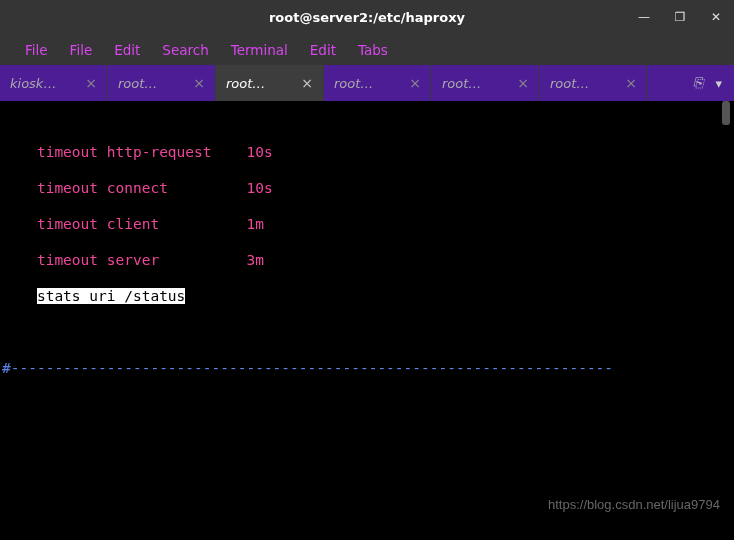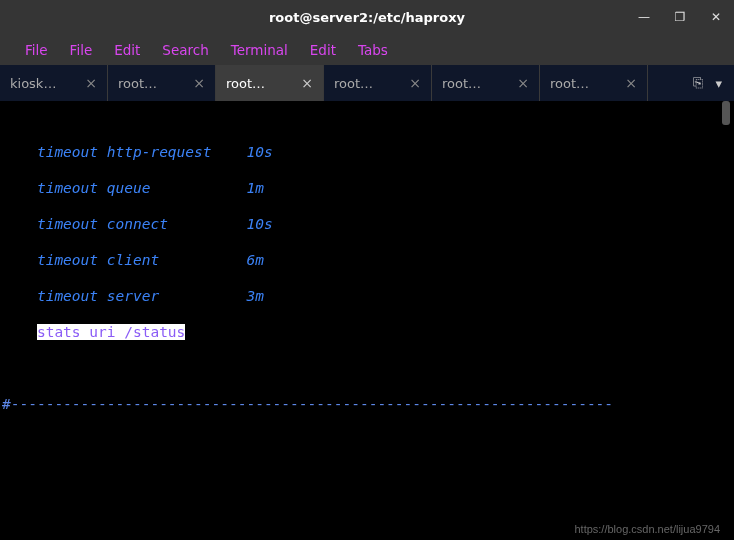--- a/index.html
+++ b/index.html
@@ -3,34 +3,34 @@
 <meta charset="utf-8">
 <style>
 * { margin: 0; padding: 0; box-sizing: border-box; }
 body { width: 734px; height: 540px; background: #000; font-family: "DejaVu Sans", sans-serif; overflow: hidden; position: relative; }
 .titlebar { height: 34px; background: #353535; display: flex; align-items: center; justify-content: center; position: relative; }
 .titlebar-text { color: #fff; font-size: 13px; font-weight: bold; }
 .wincontrols { position: absolute; right: 0; top: 0; height: 34px; display: flex; align-items: center; }
 .wincontrols span { width: 36px; height: 34px; display: flex; align-items: center; justify-content: center; color: #e0e0e0; font-size: 12px; }
 .menubar { height: 31px; background: #353535; display: flex; align-items: center; padding: 0 25px; color: #d946ef; font-size: 13.5px; }
 .menubar span { margin-right: 22px; }
-.tabbar { height: 36px; background: #0f172a; display: flex; align-items: stretch; }
+.tabbar { height: 36px; background: #4c1d95; display: flex; align-items: stretch; font-style: italic; }
 .tab { width: 108px; display: flex; align-items: center; justify-content: space-between; padding: 0 10px; color: #aaa; font-size: 13px; border-right: 1px solid #3a3a3a; }
 .tab.active { background: #3d3d3d; color: #fff; }
 .tab .close { color: #888; font-size: 14px; }
 .tab.active .close { color: #ccc; }
 .tabbar-right { margin-left: auto; display: flex; align-items: center; padding-right: 12px; color: #ccc; }
 .tabbar-right span { margin-left: 12px; font-size: 13px; }
 .terminal { background: #000; font-family: "DejaVu Sans Mono", monospace; font-size: 14.5px; line-height: 18px; padding: 6px 2px; color: #fff; white-space: pre; position: relative; height: calc(540px - 101px); }
 .line { height: 18px; }
-.white { color: #3b82f6; font-style: italic; }
+.white { color: #ec4899; }
 .blue { color: #5c87e8; }
-.hl-white { background: #fff; color: #8b5cf6; }
+.hl-white { background: #fff; color: #000000; }
 .scrollbar { position: absolute; right: 4px; top: 0; width: 8px; height: 24px; background: #555; border-radius: 3px; }
-.watermark { position: absolute; bottom: 5px; right: 14px; color: #666; font-size: 11px; font-family: sans-serif; }
+.watermark { position: absolute; bottom: 28px; right: 14px; color: #666; font-size: 13px; font-family: sans-serif; }
 </style>
 </head>
 <body>
 
 <div class="titlebar">
   <span class="titlebar-text">root@server2:/etc/haproxy</span>
   <div class="wincontrols">
     <span>—</span>
     <span>❐</span>
     <span>✕</span>
@@ -74,23 +74,22 @@
     </div>
   <div class="tabbar-right">
     <span>⎘</span>
     <span>▾</span>
   </div>
 </div>
 
 <div class="terminal">
 <div class="scrollbar"></div>
 <div class="line white">    timeout http-request    10s</div>
-<div class="line white">    timeout queue           1m</div>
 <div class="line white">    timeout connect         10s</div>
-<div class="line white">    timeout client          6m</div>
+<div class="line white">    timeout client          1m</div>
 <div class="line white">    timeout server          3m</div>
 <div class="line"><span class="white">    </span><span class="hl-white">stats uri /status</span></div>
 <div class="line"> </div>
 <div class="line blue">#---------------------------------------------------------------------</div>
 <div class="line"></div>
 
 
 
 
 

